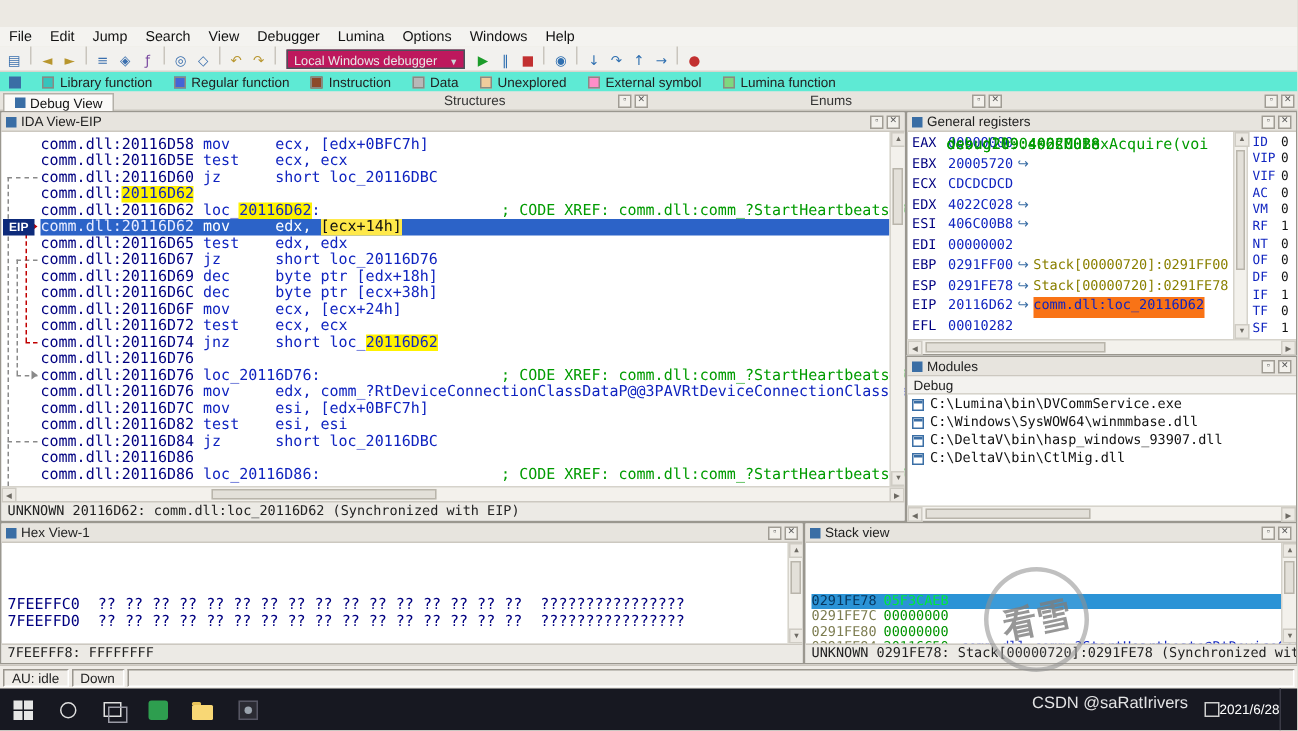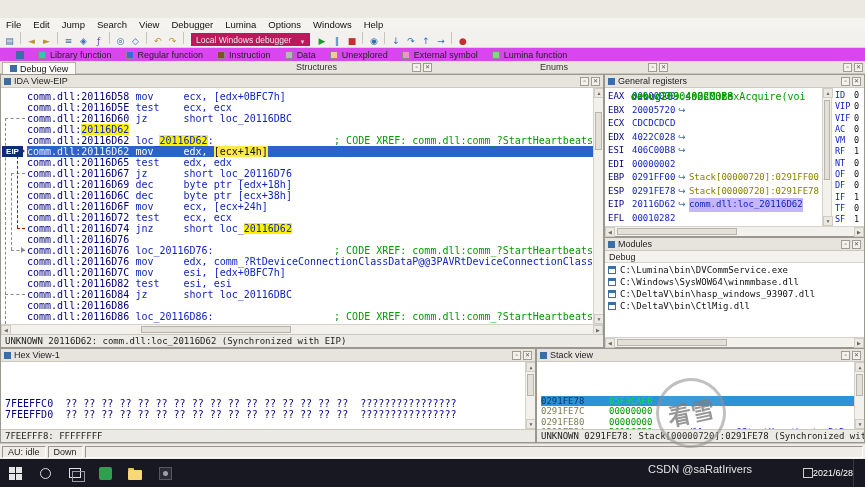--- a/index.html
+++ b/index.html
@@ -18,21 +18,21 @@
   .mi{padding:0 6px}
 
   
   .toolbar{position:absolute;left:0;top:31px;width:865px;height:17px;background:#f2f1ee;border-bottom:1px solid #d8d5ce;display:flex;align-items:center;padding-left:2px}
   .tbi{display:inline-flex;width:13px;height:13px;align-items:center;justify-content:center;font-size:9px;margin:0 1px;font-family:"DejaVu Sans",sans-serif}
   .tsep{display:inline-block;width:1px;height:12px;background:#c9c5bd;margin:0 3px}
   .dbgsel{height:13px;background:#be185d;color:#e8e8e8;font-size:8.5px;display:flex;align-items:flex-end;gap:8px;padding:0 4px;margin:0 4px;border:1px solid #49525a}
   .dbgsel .dd{font-size:6px;color:#cfd4d8}
 
   
-  .legend{position:absolute;left:0;top:48px;width:865px;height:13px;background:#d946ef;display:flex;align-items:center;gap:14px;padding-left:16px}
+  .legend{position:absolute;left:0;top:48px;width:865px;height:13px;background:#5eead4;display:flex;align-items:center;gap:14px;padding-left:6px}
   .lgnav{width:8px;height:8px;background:#3a6ea5;flex:none}
   .lgi{display:inline-flex;align-items:center;gap:4px}
   .sw{width:8px;height:8px;border:1px solid #8a8a84;display:inline-block}
   .lgl{font-size:9px;color:#222}
 
   
   .tabstrip{position:absolute;left:0;top:61px;width:865px;height:13px;background:#e7e4de;border-bottom:1px solid #c9c5bd}
   .tab{position:absolute;left:2px;top:1px;height:12px;background:#fbfaf8;border:1px solid #b4b0a8;border-bottom:none;display:flex;align-items:center;gap:3px;padding:0 7px;font-size:9px;color:#111}
   .tabico{width:7px;height:7px;background:#3a6ea5}
   .tablbl{position:absolute;top:1px;font-size:9px;color:#333}
@@ -73,21 +73,21 @@
 
   
   .rbody{flex:1;display:flex;overflow:hidden;position:relative}
   .regs{flex:1;overflow:hidden;padding:2px 0 0 3px;font:9px/13.5px "DejaVu Sans Mono",monospace;white-space:nowrap}
   .rrow{height:13.5px;display:flex;align-items:center}
   .rn{color:#000080;width:24px;flex:none}
   .rv{color:#1024c0}
   .rar{color:#3a6ea5;margin:0 3px;font-family:"DejaVu Sans",sans-serif}
   .rt{color:#009b00}
   .rt.stack{color:#8a8000}
-  .rt.hl{background:#c4b5fd;color:#1024c0}
+  .rt.hl{background:#f97316;color:#1024c0}
   .rsb{flex:none;width:10px;background:#f3f1ec;border-left:1px solid #d6d3cb;border-right:1px solid #d6d3cb;display:flex;flex-direction:column}
   .flags{flex:none;width:32px;padding:2px 0 0 3px;font:8.5px/11.3px "DejaVu Sans Mono",monospace}
   .frow{display:flex;gap:4px}
   .fn{color:#1024c0;width:15px}
   .fv{color:#111}
 
   
   .colhead{flex:none;height:12px;background:#f3f2ef;border-bottom:1px solid #d6d3cb;font-size:9px;color:#222;display:flex;align-items:center;padding:0 4px}
   .modrows{flex:1;overflow:hidden;padding-top:1px}
   .mrow{height:12px;display:flex;align-items:center;gap:4px;padding-left:3px}
@@ -96,21 +96,21 @@
 
   
   .hbody{position:relative;flex:1;overflow:hidden;padding:3px 10px 0 4px;font:10px/11px "DejaVu Sans Mono",monospace;white-space:pre}
   .hrow{height:11px}
   .htx{color:#000080}
 
   
   .sbody{position:relative;flex:1;overflow:hidden;padding:2px 10px 0 4px;font:9px/10.5px "DejaVu Sans Mono",monospace;white-space:pre}
   .srow{height:10.5px;display:flex}
   .sa{color:#7c7c50;width:48px;flex:none}
-  .sv{color:#009400;margin-left:20px}
+  .sv{color:#009400;margin-left:0}
   .ss{color:#1024c0;margin-left:8px}
   .srow.ssel{background:#2b93d6}
   .srow.ssel .sa{color:#06355c}
   .srow.ssel .sv{color:#00e83c}
 
   
   .statusbar{position:absolute;left:0;top:443px;width:865px;height:16px;background:#efece7;border-top:1px solid #c9c5bd;display:flex;align-items:center;gap:2px;padding:0 2px}
   .scell{height:12px;border:1px solid;border-color:#9a968e #fff #fff #9a968e;font-size:9px;color:#222;display:flex;align-items:center;padding:0 5px}
   .scell.grow{flex:1}
 
@@ -126,21 +126,21 @@
   .folder{width:14px;height:10px;background:#f8d775;border-radius:1px;position:relative;margin-top:3px}
   .folder:before{content:"";position:absolute;left:0;top:-2px;width:6px;height:2px;background:#e8c35a;border-radius:1px 1px 0 0}
   .dapp{width:13px;height:13px;background:#2b2b33;border:1px solid #565664;display:flex;align-items:center;justify-content:center}
   .dapp div{width:5px;height:5px;border-radius:50%;background:#9aa3ad}
   .tray{margin-left:auto;display:flex;align-items:center;gap:0;padding-right:8px;height:28px}
   .trayico{width:10px;height:10px;border:1px solid #cfcfcf}
   .tdate{color:#fff;font-size:9px}
   .showdesk{width:4px;height:28px;border-left:1px solid #3a3a46}
 
   
-  .csdn{position:absolute;left:648px;top:463px;font-size:11px;color:rgba(255,255,255,.88);z-index:9}
+  .csdn{position:absolute;left:688px;top:463px;font-size:11px;color:rgba(255,255,255,.88);z-index:9}
   .stamp{position:absolute;left:656px;top:378px;width:70px;height:70px;border-radius:50%;border:3px solid rgba(140,140,140,.55);display:flex;align-items:center;justify-content:center;font-weight:bold;font-size:23px;color:rgba(125,125,125,.8);transform:rotate(-12deg);z-index:8;background:rgba(255,255,255,.08)}
 </style>
 </head>
 <body>
 
 <div class="screen">
 
 
   <div class="menubar">
       <span class="mi">File</span>

